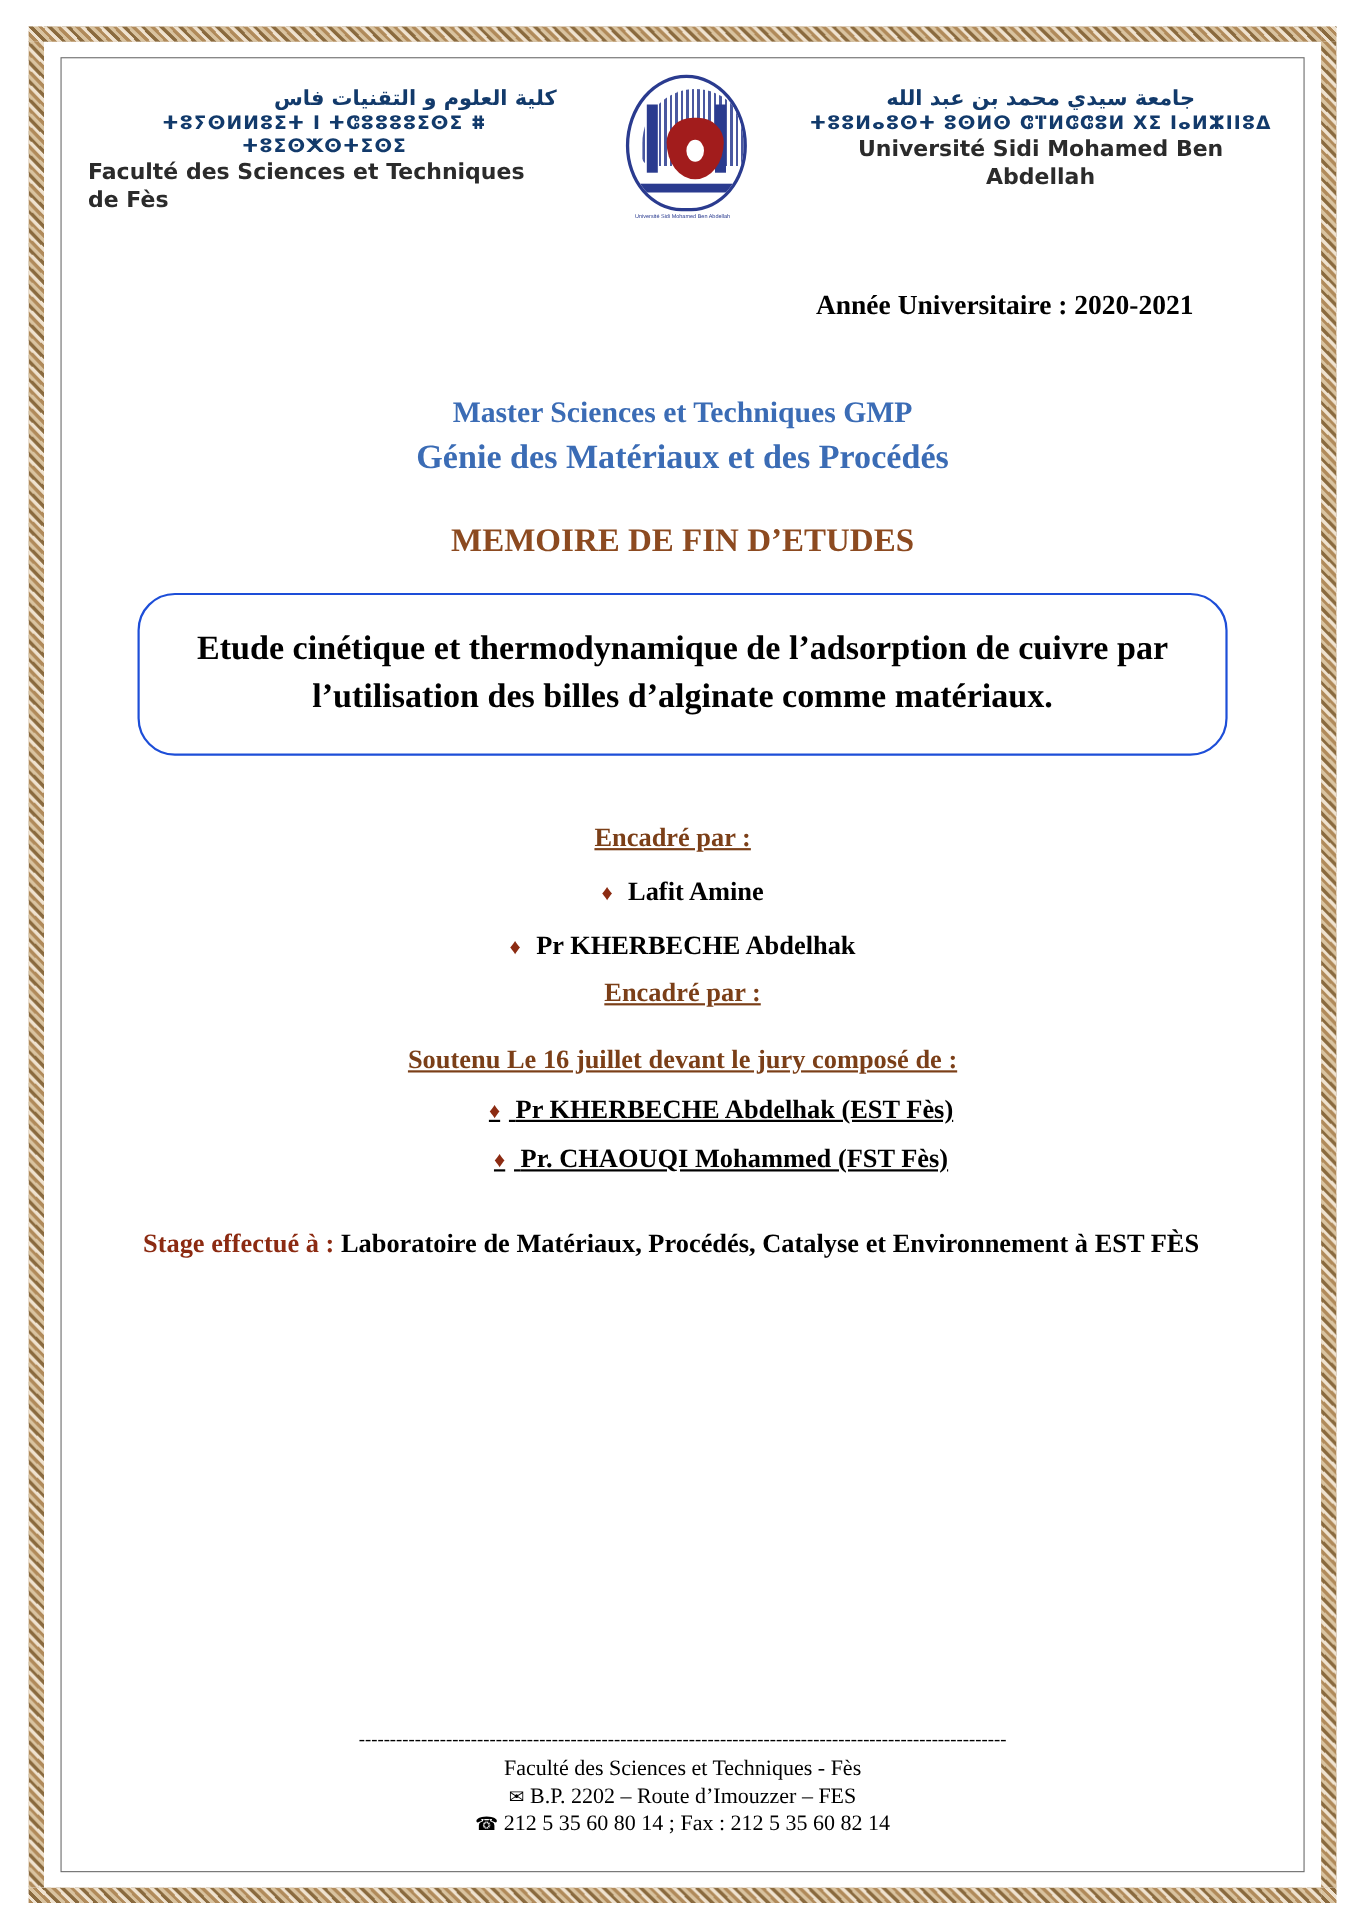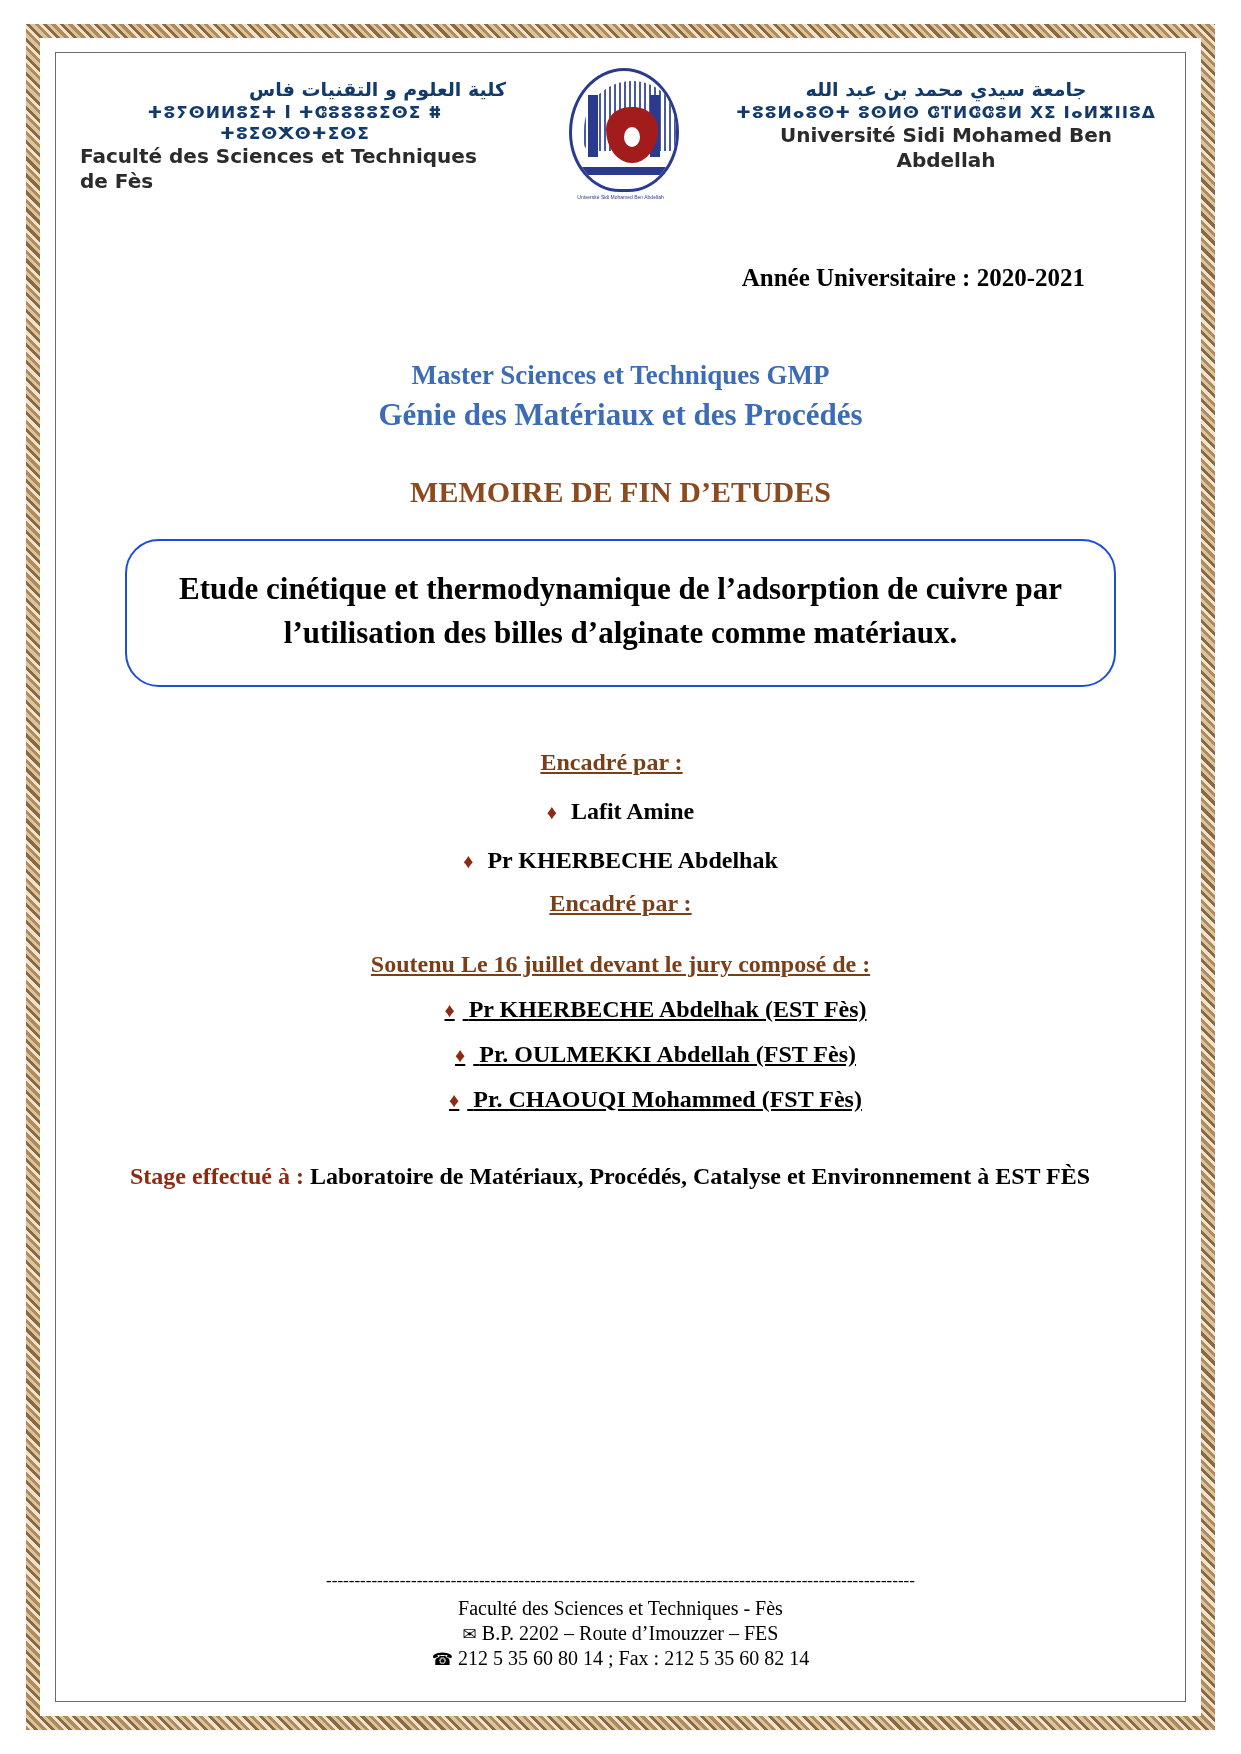--- a/index.html
+++ b/index.html
@@ -339,24 +339,20 @@
       <span class="u-brown">Soutenu Le 16 juillet devant le jury composé de :</span>
     </div>
 
     <div class="jury">
       <div class="j">
         <span class="bullet">♦</span>
         <span>Pr  KHERBECHE Abdelhak (EST Fès)</span>
       </div>
       <div class="j">
         <span class="bullet">♦</span>
-        <span>Pr. OULMEKKI Abdellah (FST Fès)</span>
-      </div>
-      <div class="j">
-        <span class="bullet">♦</span>
         <span>Pr. CHAOUQI Mohammed (FST Fès)</span>
       </div>
     </div>
 
     <div class="stage">
       <span class="lbl">Stage effectué à :</span>
       <span>Laboratoire de Matériaux, Procédés, Catalyse et Environnement à EST FÈS</span>
     </div>
 
   </div>

